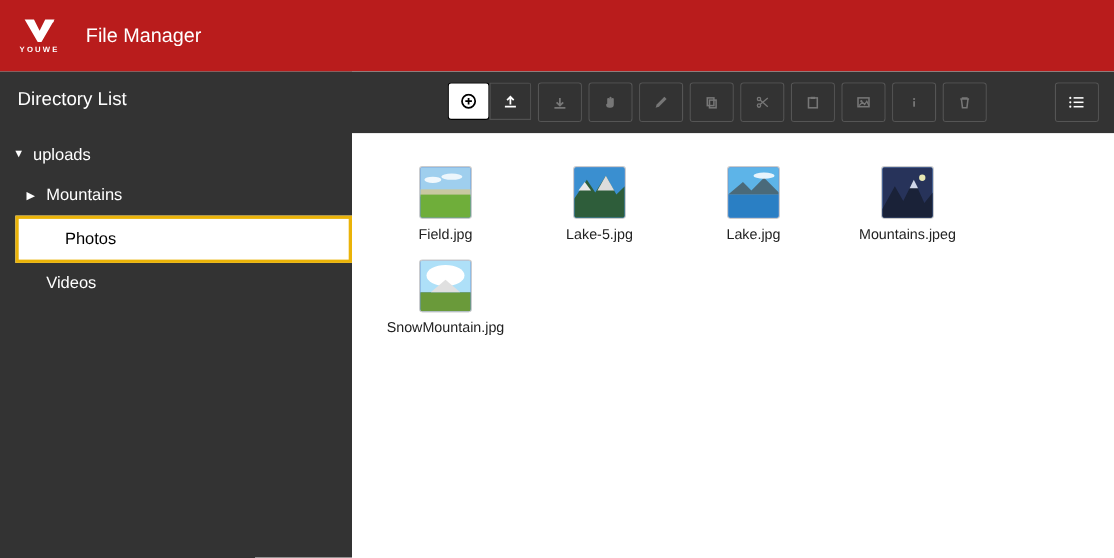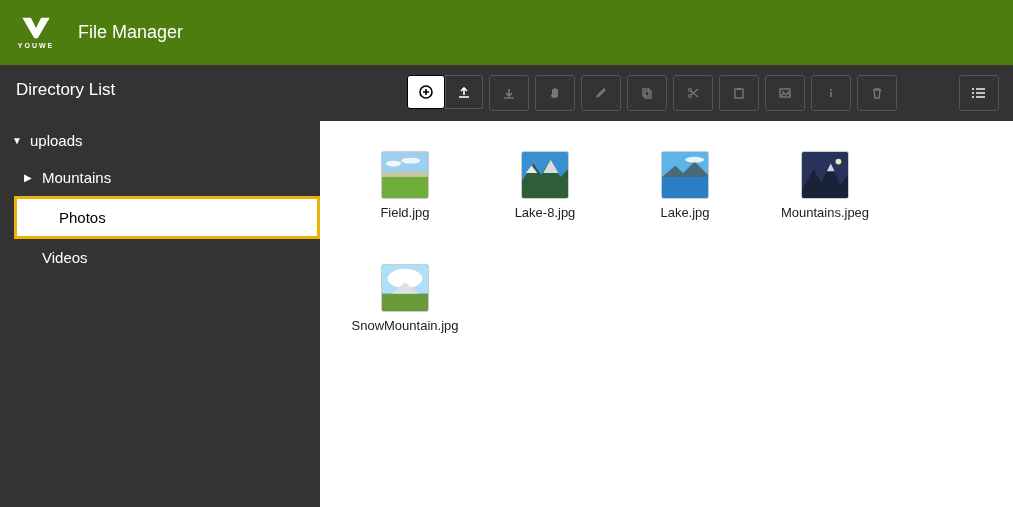--- a/index.html
+++ b/index.html
@@ -1,18 +1,18 @@
 <!DOCTYPE html>
 <html><head>
 <meta charset="utf-8">
 <style>
   * { box-sizing: border-box; margin: 0; padding: 0; }
   html, body { width: 1013px; height: 507px; font-family: Arial, Helvetica, sans-serif; overflow: hidden; }
   .header {
-    background: #4d7c0f;
+    background: #b91c1c;
     height: 65px;
     display: flex;
     align-items: center;
     padding: 0 12px;
     color: #fff;
   }
   .logo {
     width: 48px; height: 48px; display: flex; flex-direction: column; align-items: center; justify-content: center;
     margin-right: 18px;
   }
@@ -73,21 +73,21 @@
     font-size: 14px;
   }
   .tgroup .tbtn + .tbtn { border-left: 1px solid #555; }
   .tbtn.primary { background: #fff; color: #000; border: 1px solid #000; border-radius: 3px; }
   .tbtn.upload { background: #333; color: #fff; border: 1px solid #555; border-left: none; }
   .tbtn.disabled { color: #666; cursor: default; }
   .grid {
     padding: 30px 40px;
     display: flex;
     flex-wrap: wrap;
-    gap: 44px 50px;
+    gap: 16px 50px;
     align-content: flex-start;
     overflow: auto;
     flex: 1;
   }
   .file-item {
     width: 90px;
     display: flex;
     flex-direction: column;
     align-items: center;
     cursor: pointer;
@@ -255,21 +255,21 @@
         </div>
         <div class="file-item">
           <div class="thumb">
             <svg viewBox="0 0 48 48">
               <rect width="48" height="48" fill="#3a8fd0"></rect>
               <polygon points="0,30 12,12 20,24 30,8 40,26 48,18 48,48 0,48" fill="#2e5d3a"></polygon>
               <polygon points="10,14 16,22 4,22" fill="#e8e8e8"></polygon>
               <polygon points="30,8 38,22 22,22" fill="#dcdcdc"></polygon>
             </svg>
           </div>
-          <div class="fname">Lake-8.jpg</div>
+          <div class="fname">Lake-5.jpg</div>
         </div>
         <div class="file-item">
           <div class="thumb">
             <svg viewBox="0 0 48 48">
               <rect width="48" height="26" fill="#5db4e8"></rect>
               <rect y="26" width="48" height="22" fill="#2a7fc4"></rect>
               <polygon points="0,26 14,14 22,22 34,10 48,24 48,26" fill="#4a6a7a"></polygon>
               <ellipse cx="34" cy="8" rx="10" ry="3" fill="#fff" opacity="0.85"></ellipse>
             </svg>
           </div>

